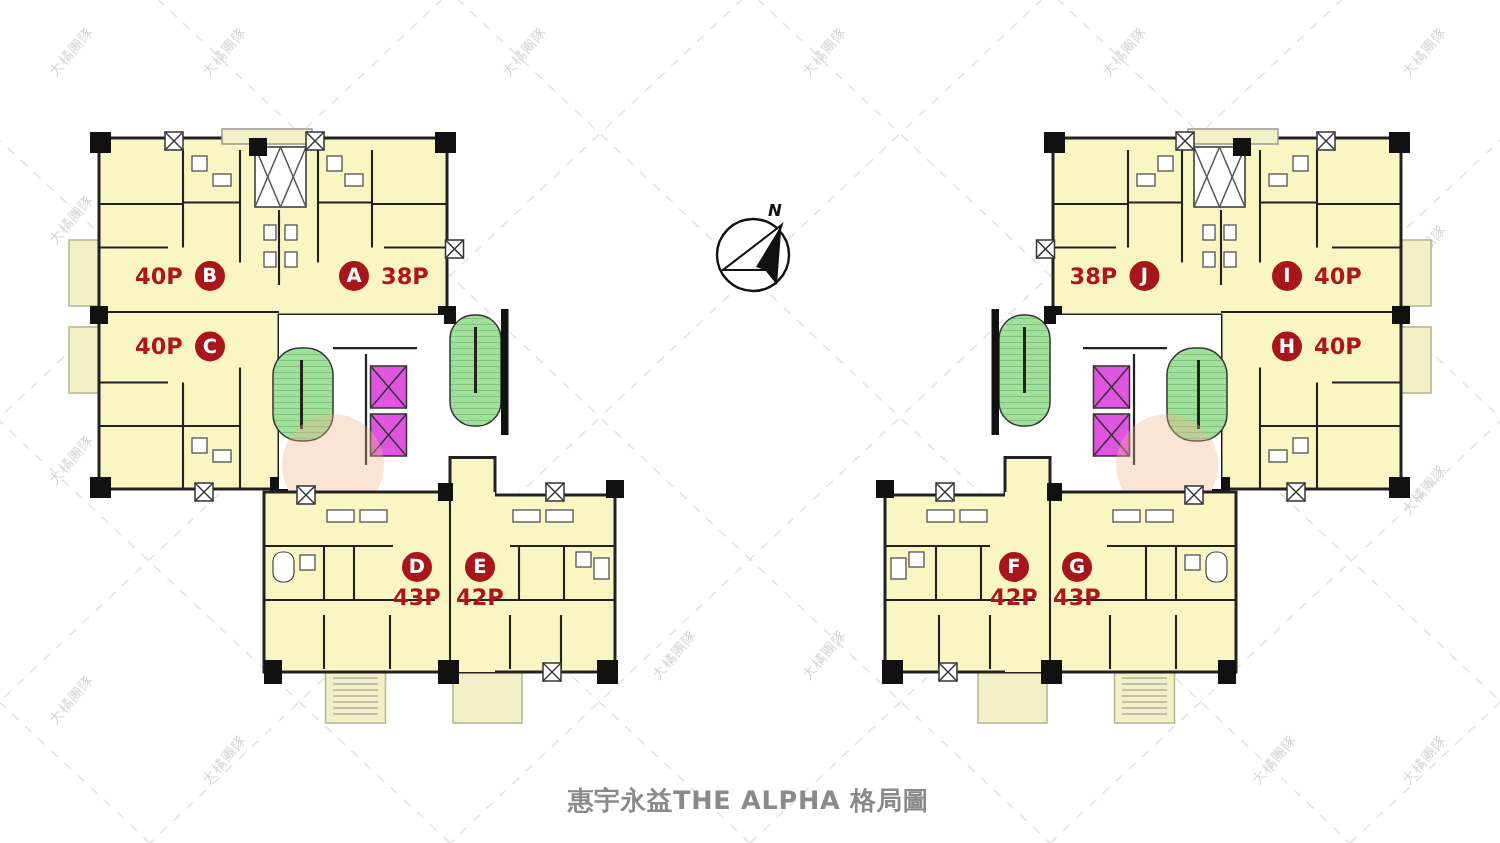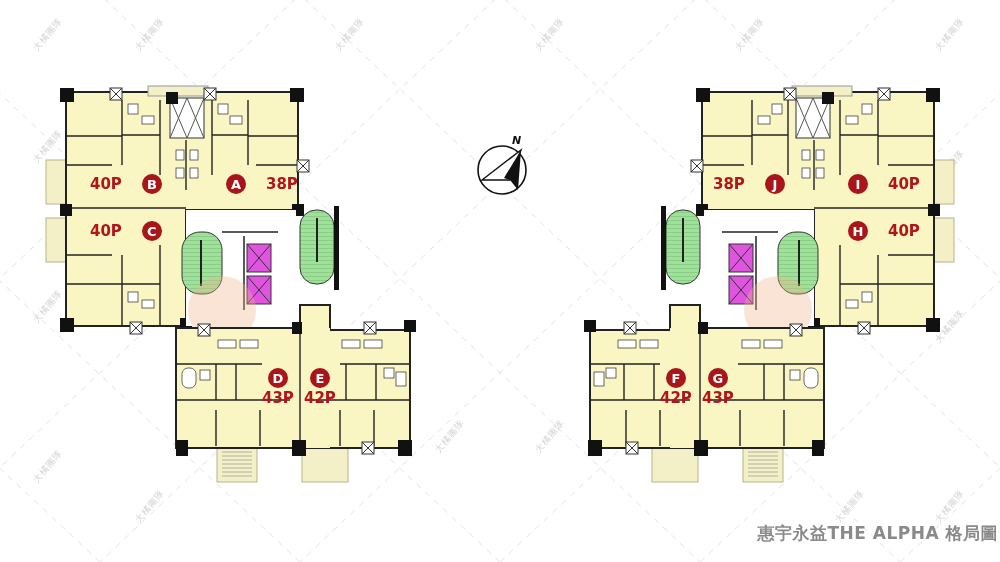--- a/index.html
+++ b/index.html
@@ -1,23 +1,23 @@
 <!DOCTYPE html>
 <html><head>
 <meta charset="utf-8">
 <style>
   html, body { margin:0; padding:0; }
   body { width:1000px; height:562px; position:relative; overflow:hidden; background:#ffffff; font-family:"Liberation Sans", sans-serif; }
   .wm-grid { position:absolute; inset:0; pointer-events:none; }
   .wm-text { position:absolute; font-size:9px; color:#d4d4d4; transform:rotate(-50deg); white-space:nowrap; letter-spacing:1px; font-family:"DejaVu Sans", sans-serif; }
   .plan { position:absolute; left:0; top:0; width:1000px; height:562px; }
-  .unit-badge { position:absolute; display:flex; align-items:center; gap:20px; font-weight:bold; color:#b0141c; font-size:15px; font-family:"DejaVu Sans", sans-serif; }
+  .unit-badge { position:absolute; display:flex; align-items:center; gap:8px; font-weight:bold; color:#b0141c; font-size:15px; font-family:"DejaVu Sans", sans-serif; }
   .badge-circle { width:20px; height:20px; border-radius:50%; background:#a8151b; color:#fff; display:flex; align-items:center; justify-content:center; font-size:13px; font-weight:bold; }
   .stacked { flex-direction:column; gap:1px; }
-  .caption { position:absolute; left:0; width:998px; top:522px; text-align:right; font-size:17px; font-weight:bold; color:#8a8a8a; font-family:"DejaVu Sans", sans-serif; letter-spacing:0.5px; }
+  .caption { position:absolute; left:0; width:998px; top:522px; text-align:center; font-size:17px; font-weight:bold; color:#8a8a8a; font-family:"DejaVu Sans", sans-serif; letter-spacing:0.5px; }
   .compass { position:absolute; left:474px; top:132px; width:60px; height:66px; }
 </style>
 </head>
 <body>
 
 <svg class="wm-grid" width="1000" height="562" viewBox="0 0 1000 562">
   <g stroke="#e2e2e2" stroke-width="1" stroke-dasharray="6,6" fill="none">
     <line x1="-100" y1="0" x2="500" y2="562"></line>
     <line x1="0" y1="-100" x2="700" y2="562"></line>
     <line x1="200" y1="-100" x2="900" y2="562"></line>

